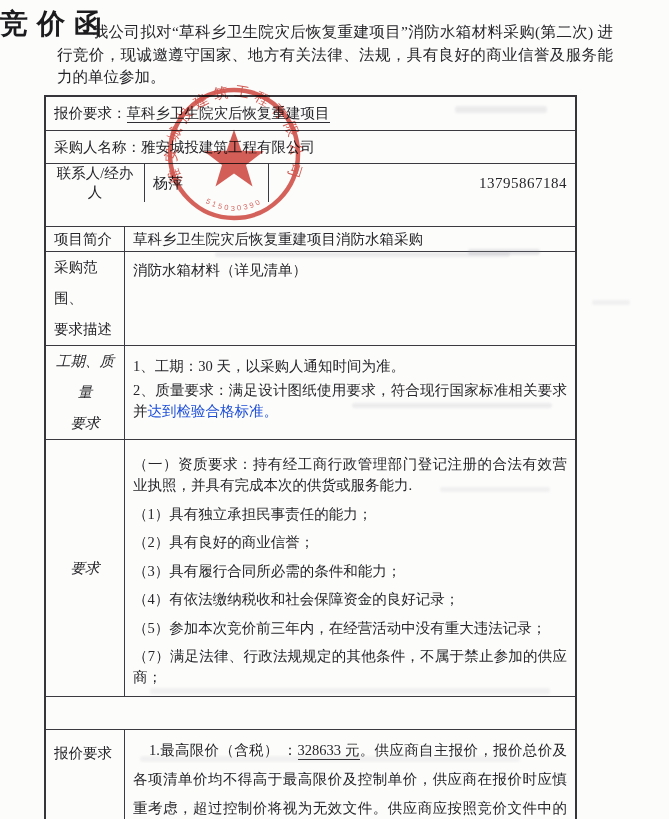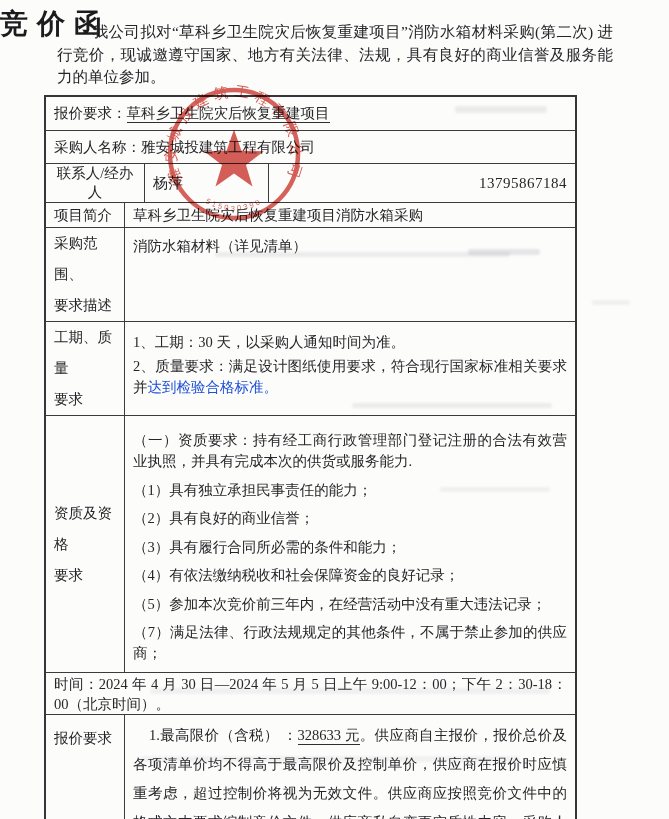--- a/index.html
+++ b/index.html
@@ -21,30 +21,30 @@
     position:absolute;left:44px;top:95px;width:533px;
     border:2px solid #35353a;box-sizing:border-box;background:transparent;
   }
   .row{display:flex;align-items:stretch;border-top:1.5px solid #3a3a40;box-sizing:border-box;}
   .row:first-child{border-top:none;}
   .cell{box-sizing:border-box;padding:0 8px;}
   .v-center{display:flex;flex-direction:column;justify-content:center;}
   .lblcol{flex:0 0 79px;border-right:1.5px solid #3a3a40;font-size:14.5px;}
   .contentcol{flex:1;font-size:14.5px;}
   .r1{min-height:33px;} .r2{min-height:33px;} .r3{min-height:29px;}
-  .r4{min-height:25px;} .r5{min-height:54px;} .r6{min-height:69px;}
+  .r4{min-height:25px;margin-top:24px;} .r5{min-height:54px;} .r6{min-height:69px;}
   .r7{min-height:257px;} .r8{min-height:33px;} .r9{min-height:178px;}
   .inline-label{white-space:nowrap;}
   .u{border-bottom:1.2px solid #2f2f33;padding-bottom:1px;}
   .c-name{flex:0 0 99px;border-right:1.5px solid #3a3a40;text-align:center;}
   .c-person{flex:0 0 124px;border-right:1.5px solid #3a3a40;}
   .c-phone-label{flex:0 0 85px;border-right:1.5px solid #3a3a40;}
   .c-phone{flex:1;font-size:15px;letter-spacing:.5px;text-align:right;}
   .two-line{line-height:31px;}
-  .centered{}
+  .centered{text-align:center;font-style:italic;}
   .r6 .contentcol{padding-top:10px;line-height:21.5px;text-align:justify;}
   .r6 .contentcol p{margin:0 0 2px 0;}
   .faded{color:#1d4ed8;}
   .r7 .contentcol{padding-top:8px;}
   .r7 .contentcol p{margin:6px 0 7.5px 0;line-height:21px;text-align:justify;}
   .r8 .contentcol{padding-top:2px;line-height:19.5px;text-align:justify;}
   .r8 .lblcol{line-height:19.5px;padding-top:2px;}
   .r9 .lblcol{justify-content:flex-start;padding-top:14px;}
   .r9 .contentcol{padding-top:6px;line-height:29px;text-align:justify;}
   .r9 .contentcol p{margin:0;text-indent:1.1em;}
@@ -102,36 +102,34 @@
         <span>要求</span>
       </div>
       <div class="cell contentcol">
         <p>1、工期：30 天，以采购人通知时间为准。</p>
         <p><span>2、质量要求：满足设计图纸使用要求，符合现行国家标准相关要求并</span><span class="faded">达到检验合格标准。</span></p>
       </div>
     </div>
 
     <div class="row r7">
       <div class="cell lblcol v-center two-line centered">
-        <span>资质及资格</span>
         <span>要求</span>
       </div>
       <div class="cell contentcol">
         <p>（一）资质要求：持有经工商行政管理部门登记注册的合法有效营业执照，并具有完成本次的供货或服务能力.</p>
         <p>（1）具有独立承担民事责任的能力；</p>
         <p>（2）具有良好的商业信誉；</p>
         <p>（3）具有履行合同所必需的条件和能力；</p>
         <p>（4）有依法缴纳税收和社会保障资金的良好记录；</p>
         <p>（5）参加本次竞价前三年内，在经营活动中没有重大违法记录；</p>
         <p>（7）满足法律、行政法规规定的其他条件，不属于禁止参加的供应商；</p>
       </div>
     </div>
 
     <div class="row r8">
-      <div class="cell contentcol">时间：2024 年 4 月 30 日—2024 年 5 月 5 日上午 9:00-12：00；下午 2：30-18：00（北京时间）。</div>
     </div>
 
     <div class="row r9">
       <div class="cell lblcol">报价要求</div>
       <div class="cell contentcol">
         <p><span>1.最高限价（含税） ：</span><span class="u">328633 元</span><span>。供应商自主报价，报价总价及各项清单价均不得高于最高限价及控制单价，供应商在报价时应慎重考虑，超过控制价将视为无效文件。供应商应按照竞价文件中的格式文本要求编制竞价文件，供应商私自变更实质性内容，采购人有权拒绝（采购人认可的除外），其竞价文件作无效响应处理。</span></p>
 
       </div>
     </div>
 

